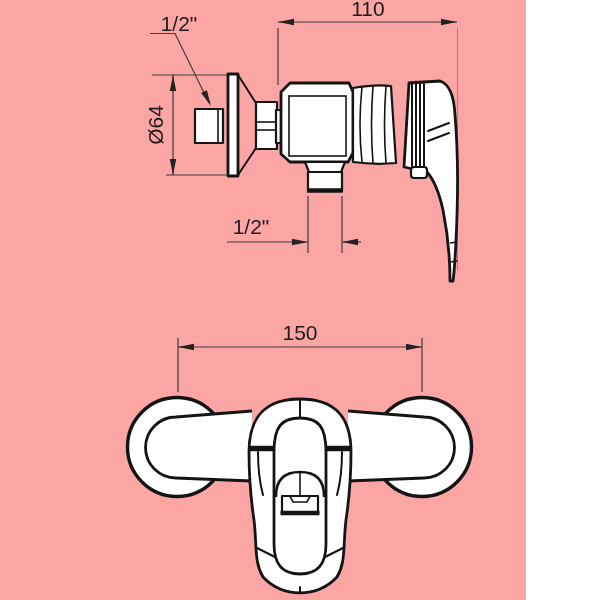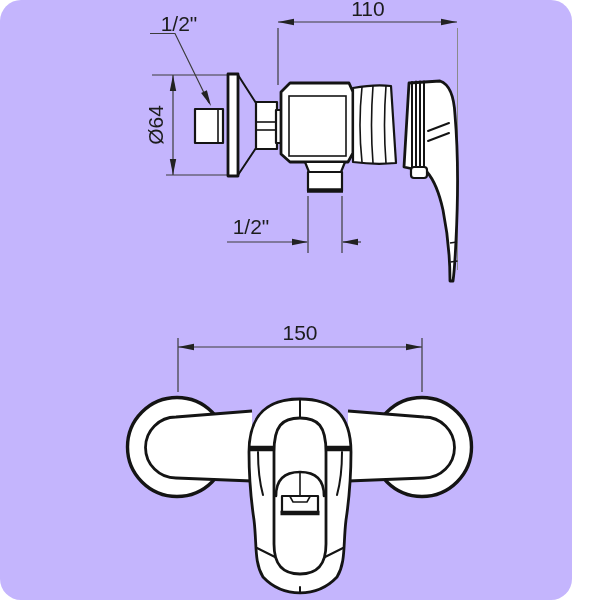--- a/index.html
+++ b/index.html
@@ -1,16 +1,16 @@
 <!DOCTYPE html>
 <html><head>
 <meta charset="utf-8">
 <style>
   html,body{margin:0;padding:0;background:#ffffff;}
-  .stage{width:572px;height:600px;background:#c4b5fd;position:relative;overflow:hidden;border-radius:21px;}
+  .stage{width:526px;height:600px;background:#fca5a5;position:relative;overflow:hidden;}
   svg{display:block;}
   text{font-family:"Liberation Sans","DejaVu Sans",sans-serif;font-size:21px;fill:#1c1c1c;}
   .outline{fill:#ffffff;stroke:#141414;stroke-width:2.8;stroke-linejoin:round;}
   .outline-thin{fill:#ffffff;stroke:#141414;stroke-width:2.2;stroke-linejoin:round;}
   .detail{fill:none;stroke:#141414;stroke-width:2;stroke-linecap:round;}
   .detail-light{fill:none;stroke:#141414;stroke-width:1.6;}
   .heavy{stroke:#141414;stroke-width:4.5;fill:none;}
   .bar{stroke:#141414;stroke-width:5.5;fill:none;}
   .dim{stroke:#3c3c3c;stroke-width:1.2;fill:none;}
   .dim-light{stroke:#8a8a8a;stroke-width:1;fill:none;}

